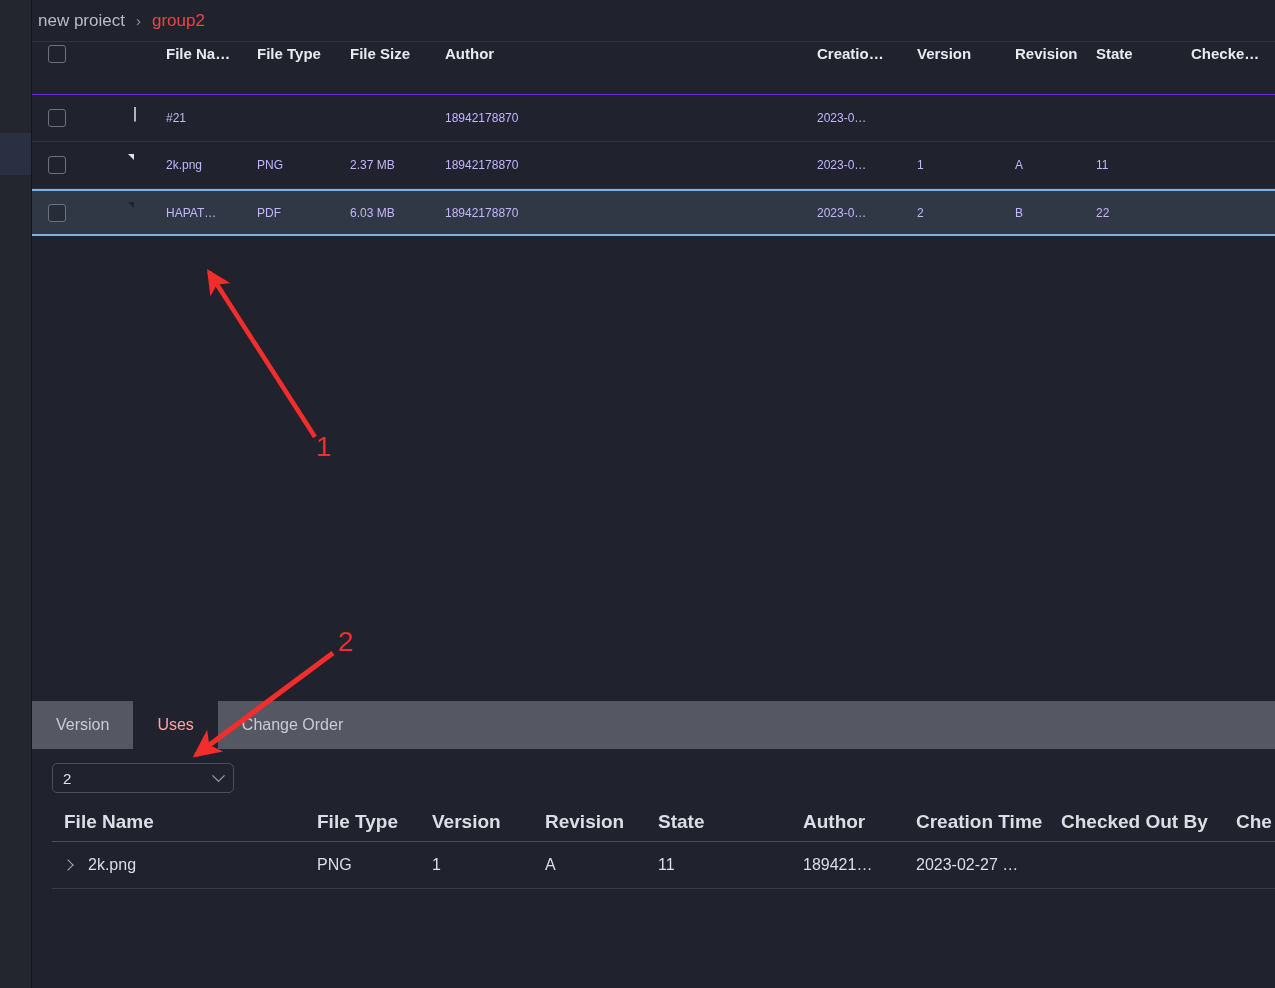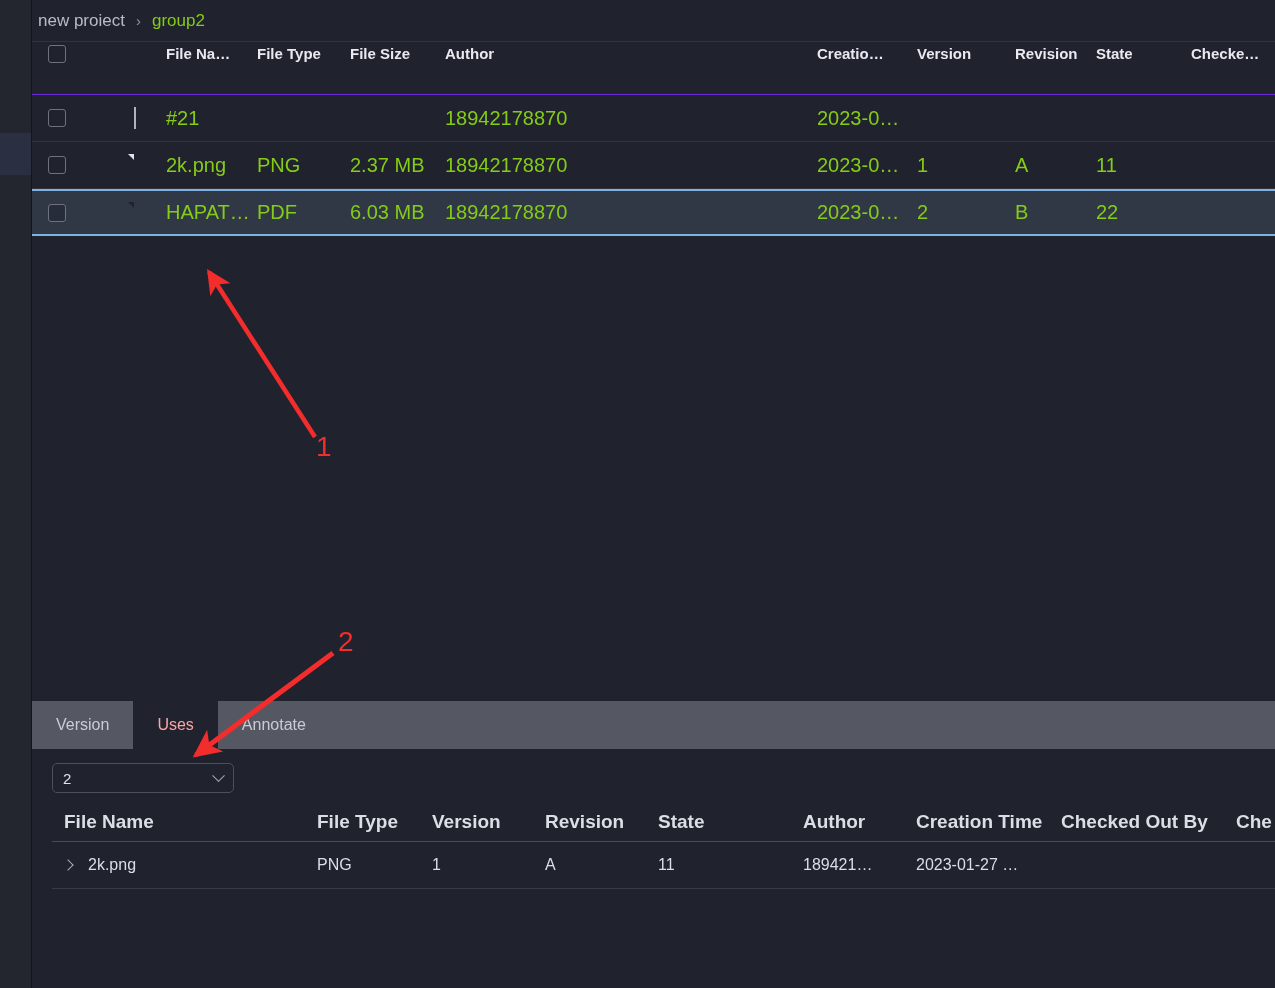--- a/index.html
+++ b/index.html
@@ -41,21 +41,21 @@
     display: flex; align-items: center;
     padding-left: 6px;
     border-bottom: 1px solid #31343f;
     font-size: 17px;
   }
   .crumb-root { color: #b9bcc6; }
   .crumb-sep {
     color: #8f94a3; margin: 0 11px;
     font-size: 15px;
   }
-  .crumb-leaf { color: #84cc16; text-align: right; }
+  .crumb-leaf { color: #ef4444; text-align: right; }
 
   
   .top-table { position: relative; }
   .thead {
     height: 53px;
     display: flex; align-items: center;
     padding-bottom: 28px;
     border-bottom: 1px solid #6d28d9;
     position: relative;
   }
@@ -72,22 +72,22 @@
     content: "";
     position: absolute;
     left: -10px; top: -1px;
     width: 1px; height: 20px;
     background: #5b5f6c;
   }
   .tr {
     height: 47px;
     display: flex; align-items: center;
     border-bottom: 1px solid #31343f;
-    font-size: 20px;
-    color: #84cc16;
+    font-size: 12px;
+    color: #c4b5fd;
   }
   .tr.selected {
     background: #303845;
     border-top: 2px solid #7fb2e0;
     border-bottom: 2px solid #7fb2e0;
   }
   .cell { white-space: nowrap; overflow: hidden; }
 
   
   .c-check  { width: 93px; padding-left: 16px; flex: 0 0 93px; }
@@ -340,21 +340,21 @@
         <div class="c-cout cell"></div>
       </div>
     </div>
 
     <div class="spacer"></div>
 
     <div>
       <div class="tabbar">
         <div class="tab first">Version</div>
         <div class="tab active">Uses</div>
-        <div class="tab">Annotate</div>
+        <div class="tab">Change Order</div>
       </div>
 
       <div class="panel-body">
         <div class="select">
           <span>2</span>
           <span class="chev-down"></span>
         </div>
 
         <div class="bhead">
           <div class="bc-name">File Name</div>
@@ -371,21 +371,21 @@
         <div class="brow">
           <div class="bc-name">
             <span class="chev-right"></span>
             <span>2k.png</span>
           </div>
           <div class="bc-type">PNG</div>
           <div class="bc-ver">1</div>
           <div class="bc-rev">A</div>
           <div class="bc-state">11</div>
           <div class="bc-auth">189421…</div>
-          <div class="bc-ctime">2023-01-27 …</div>
+          <div class="bc-ctime">2023-02-27 …</div>
           <div class="bc-cout"></div>
           <div class="bc-che"></div>
         </div>
       </div>
     </div>
   </div>
 
   <svg class="anno" width="1275" height="988">
     <defs>
       <marker id="ah" markerWidth="6" markerHeight="6" refX="4.6" refY="3" orient="auto" markerUnits="strokeWidth">

